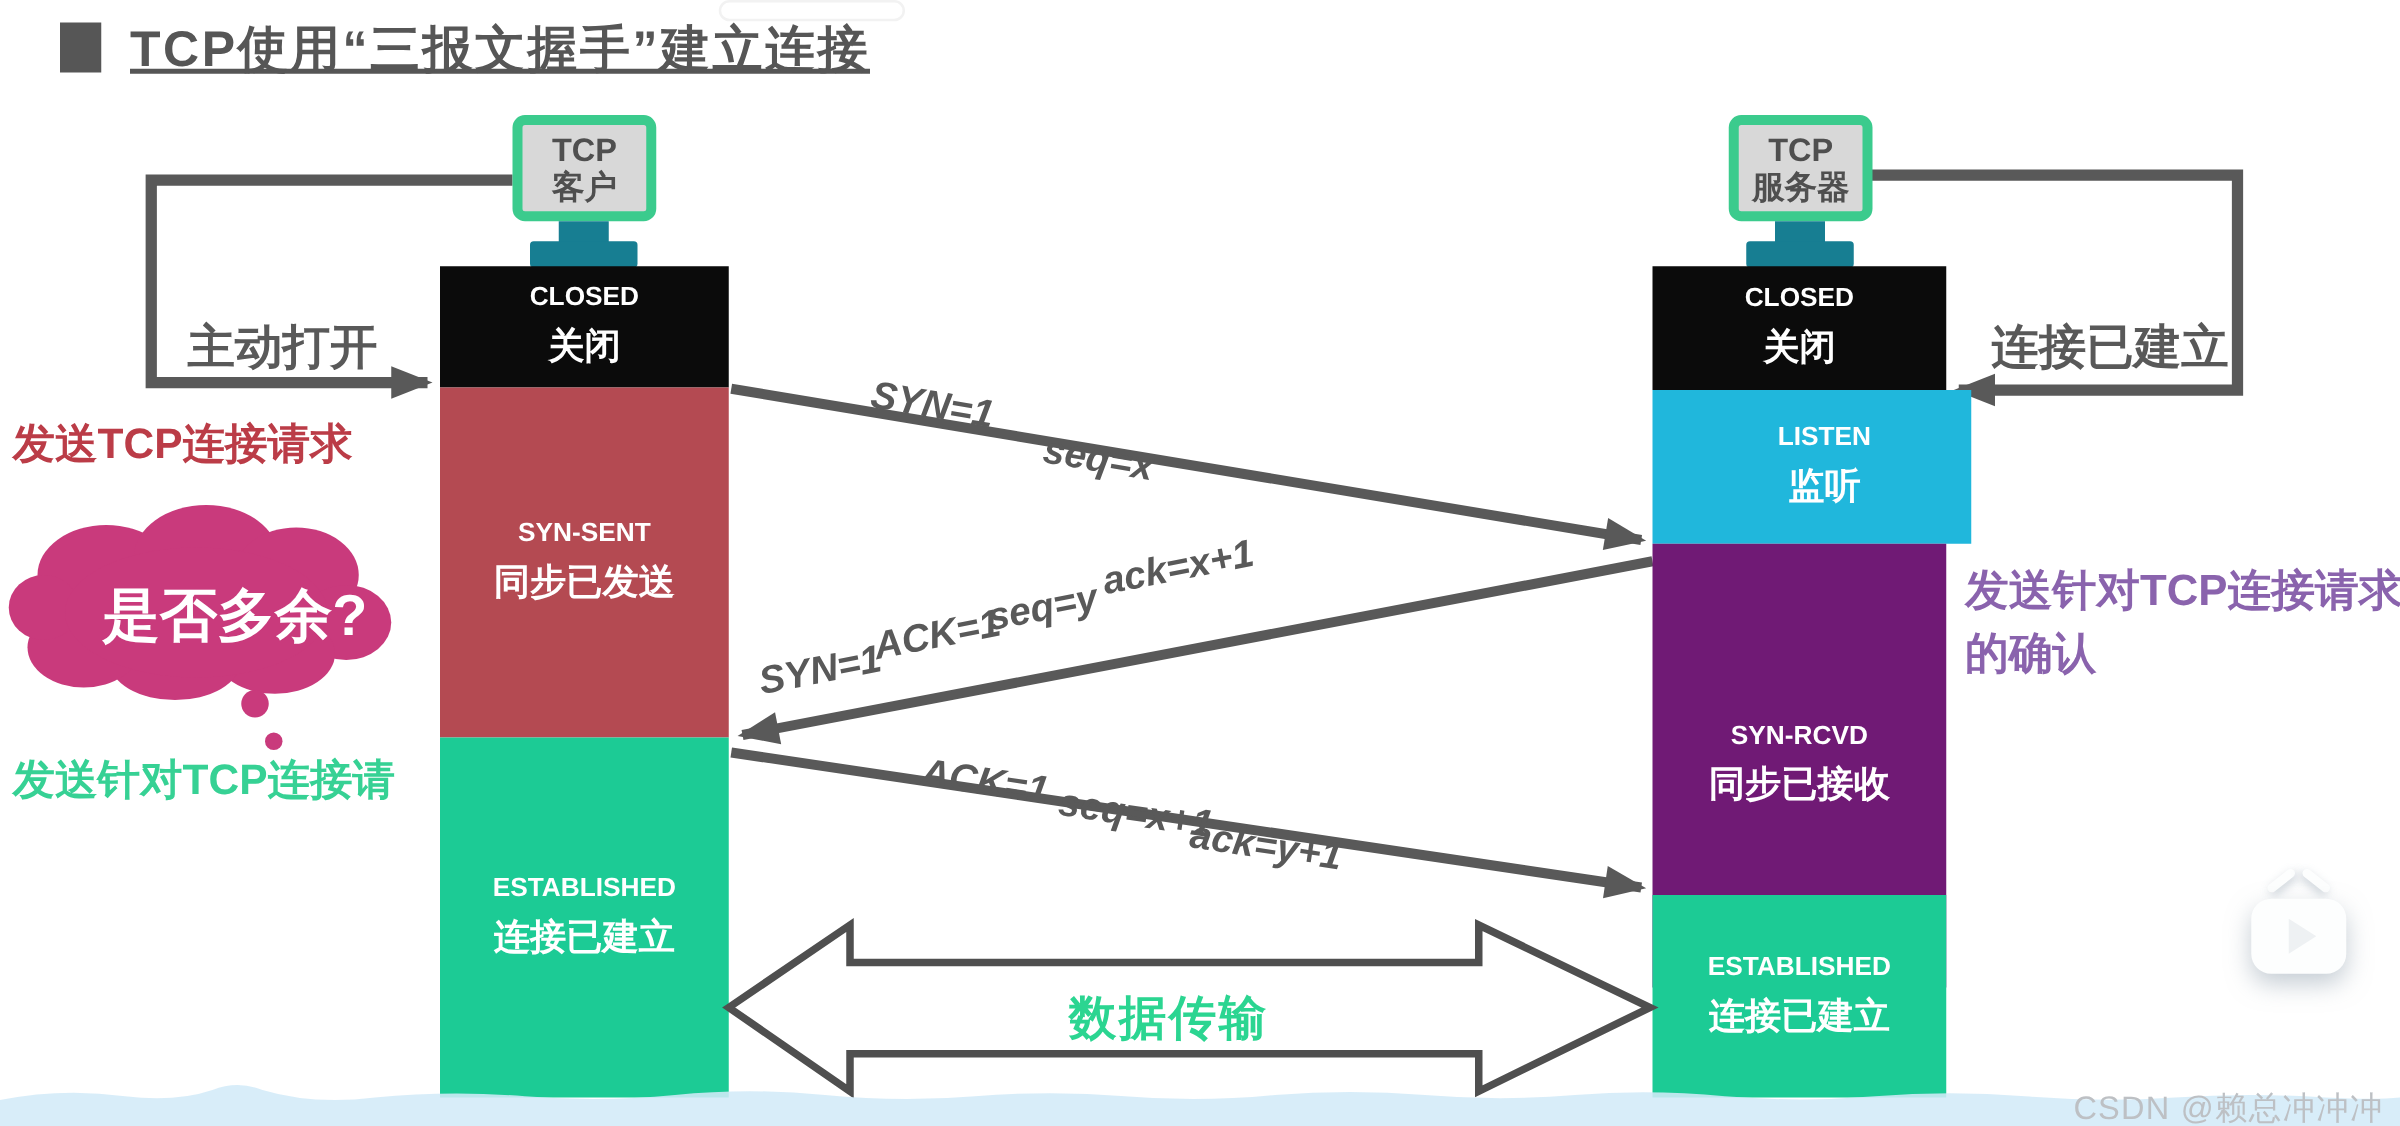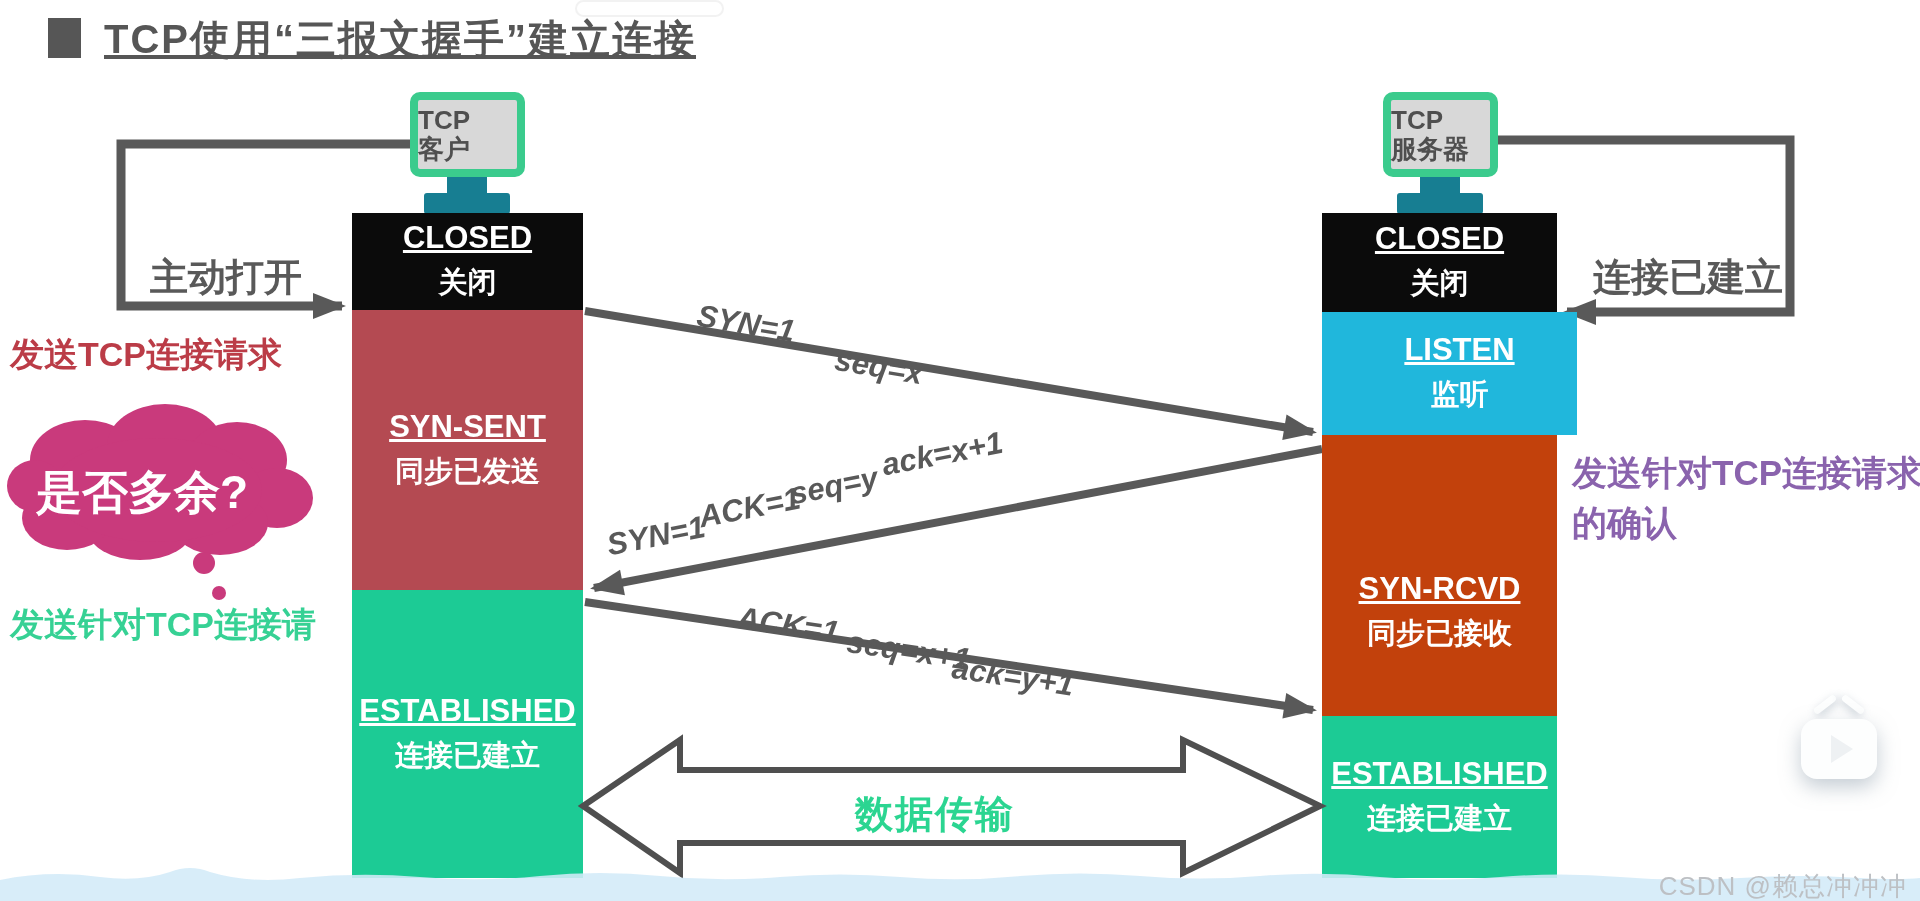--- a/index.html
+++ b/index.html
@@ -7,27 +7,27 @@
     position:relative;width:1920px;height:901px;overflow:hidden;background:#ffffff;
     font-family:"Liberation Sans","DejaVu Sans",sans-serif;
   }
   .abs{position:absolute;}
   
   .title-bullet{left:48px;top:18px;width:33px;height:40px;background:#565656;}
   .page-title{left:104px;top:12px;font-size:40px;font-weight:bold;color:#565656;letter-spacing:2px;white-space:nowrap;text-decoration:underline;}
   .top-pill{left:575px;top:0;width:145px;height:13px;border:2px solid #f2f2f2;border-radius:9px;background:#fff;}
   
   .monitor{width:99px;height:69px;border:8px solid #3bcb8d;border-radius:10px;background:#d8d8d8;
-    display:flex;flex-direction:column;align-items:flex-start;justify-content:center;line-height:1.08;}
+    display:flex;flex-direction:column;align-items:center;justify-content:center;line-height:1.08;}
   .monitor .dev-line{font-size:26px;font-weight:bold;color:#4f4f4f;white-space:nowrap;}
   .neck{width:40px;height:18px;background:#177e92;}
   .base{width:86px;height:21px;background:#177e92;border-radius:3px;}
   
   .band{display:flex;flex-direction:column;align-items:center;justify-content:center;gap:7px;color:#fff;}
-  .band-en{font-size:31px;font-weight:bold;white-space:nowrap;text-decoration:underline;}
+  .band-en{font-size:21px;font-weight:bold;white-space:nowrap;}
   .band-cn{font-size:29px;font-weight:bold;white-space:nowrap;}
   
   .msg{font-size:31px;font-weight:bold;font-style:italic;color:#595959;white-space:nowrap;transform-origin:0 0;}
   
   .ann{font-weight:bold;white-space:nowrap;}
   .bubble-text{font-size:46px;font-weight:bold;color:#ffffff;text-align:center;}
   .dot{border-radius:50%;}
   
   .dt-label{width:180px;text-align:left;font-size:38px;font-weight:bold;letter-spacing:2px;white-space:nowrap;}
   
@@ -95,21 +95,21 @@
   </div>
 
   <div class="abs band" style="left: 1322px; top: 213px; width: 235px; height: 99px; background-color: rgb(11, 11, 11);">
     <div class="band-en">CLOSED</div>
     <div class="band-cn">关闭</div>
   </div>
   <div class="abs band" style="left: 1322px; top: 312px; width: 235px; height: 123px; background-color: rgb(32, 183, 220); padding-left: 20px;">
     <div class="band-en">LISTEN</div>
     <div class="band-cn">监听</div>
   </div>
-  <div class="abs band" style="left: 1322px; top: 435px; width: 235px; height: 355px; background-color: #c2410c;">
+  <div class="abs band" style="left: 1322px; top: 435px; width: 235px; height: 355px; background-color: #701a75;">
     <div class="band-en">SYN-RCVD</div>
     <div class="band-cn">同步已接收</div>
   </div>
   <div class="abs band" style="left: 1322px; top: 716px; width: 235px; height: 162px; background-color: rgb(28, 203, 149);">
     <div class="band-en">ESTABLISHED</div>
     <div class="band-cn">连接已建立</div>
   </div>
 
   <div class="abs msg" style="left:700px;top:298px;transform:rotate(9.5deg);">SYN=1</div>
   <div class="abs msg" style="left:838px;top:342px;transform:rotate(9.5deg);">seq=x</div>
@@ -133,21 +133,21 @@
       <ellipse cx="160" cy="48" rx="58" ry="42"></ellipse>
       <ellipse cx="232" cy="62" rx="50" ry="38"></ellipse>
       <ellipse cx="272" cy="100" rx="36" ry="30"></ellipse>
       <ellipse cx="215" cy="125" rx="48" ry="32"></ellipse>
       <ellipse cx="135" cy="132" rx="52" ry="30"></ellipse>
       <ellipse cx="62" cy="120" rx="45" ry="32"></ellipse>
       <ellipse cx="30" cy="88" rx="28" ry="26"></ellipse>
       <ellipse cx="152" cy="92" rx="105" ry="52"></ellipse>
     </g>
   </svg>
-  <div class="abs bubble-text" style="left:12px;top:462px;width:260px;">是否多余?</div>
+  <div class="abs bubble-text" style="left:34px;top:462px;width:260px;text-align:right;">是否多余?</div>
   <div class="abs dot" style="left:193px;top:552px;width:22px;height:22px;background:#c93a7c;"></div>
   <div class="abs dot" style="left:212px;top:586px;width:14px;height:14px;background:#c93a7c;"></div>
 
   <div class="abs" style="left:10px;top:600px;line-height:1.42;">
     <div class="ann" style="font-size: 34px; color: rgb(54, 209, 148);">发送针对TCP连接请</div>
   </div>
 
   <div class="abs" style="left:1572px;top:448px;line-height:1.42;">
     <div class="ann" style="font-size: 35px; color: rgb(138, 99, 173);">发送针对TCP连接请求</div>
     <div class="ann" style="font-size: 35px; color: rgb(138, 99, 173);">的确认</div>

